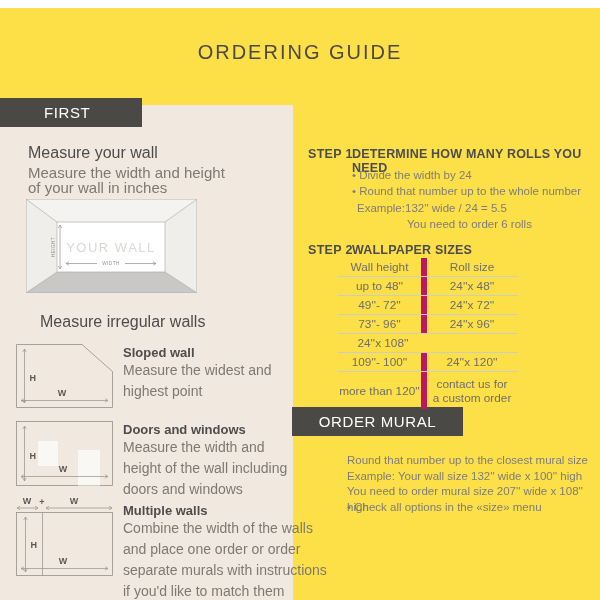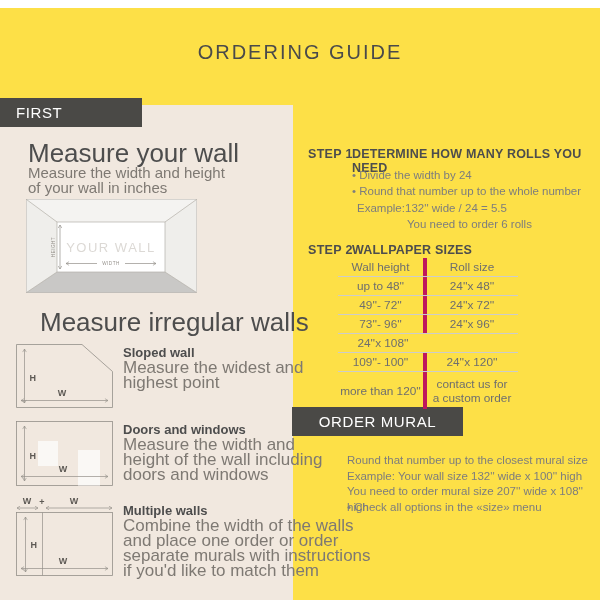--- a/index.html
+++ b/index.html
@@ -8,36 +8,36 @@
   .abs{position:absolute;}
   .pre{white-space:pre-line;}
 
   .page-title{top:33px;left:0;width:600px;text-align:center;font-size:20px;
               letter-spacing:2px;color:#4a4a4a;}
 
   .beige-panel{left:0;top:97px;width:293px;height:495px;background:#f1e8df;}
 
   .bar{background:#4a4946;color:#ffffff;height:29px;display:flex;align-items:center;
        font-size:15px;letter-spacing:0.6px;box-sizing:border-box;}
-  .bar-first{left:0;top:90px;width:142px;padding-left:16px;}
+  .bar-first{left:0;top:90px;width:142px;padding-left:44px;}
   .bar-wallpaper{left:265px;top:90px;width:239px;justify-content:center;}
   .bar-mural{left:292px;top:399px;width:171px;justify-content:center;}
 
-  .h1{font-size:26px;color:#4d4d4d;line-height:22px;}
+  .h1{font-size:16px;color:#4d4d4d;line-height:22px;}
   .body-sm{font-size:15px;color:#7e7973;line-height:14.5px;}
   .item-title{font-size:13px;font-weight:bold;color:#4d4d4d;}
-  .item-desc{font-size:17px;color:#7e7973;line-height:15px;}
+  .item-desc{font-size:14px;color:#7e7973;line-height:21px;}
 
   .step-label{font-size:12.5px;font-weight:bold;color:#4d4d4d;letter-spacing:0.3px;}
   .step-title{font-size:12.5px;font-weight:bold;color:#4d4d4d;letter-spacing:0.2px;}
   .rt-sm{font-size:11.5px;color:#7d7d7d;line-height:15.5px;}
 
   .tbl{left:338px;top:250px;width:180px;font-size:11.8px;color:#6e6e6e;}
   .tr{display:flex;}
-  .tr .c1{width:89px;border-right:4px solid #be185d;}
+  .tr .c1{width:89px;border-right:6px solid #be185d;}
   .tr .c2{width:90px;}
   .cell{display:flex;align-items:center;justify-content:center;text-align:center;
         box-sizing:border-box;}
   .rowline{border-bottom:1px solid #cccccc;}
   .rh{height:18px;}
   .rtall{height:37px;}
 
   svg text{font-family:"Liberation Sans",sans-serif;}
   .dimtxt{font-size:9px;font-weight:bold;fill:#5d5954;}
   .tinytxt{font-size:4.6px;fill:#96928c;letter-spacing:0.5px;}

